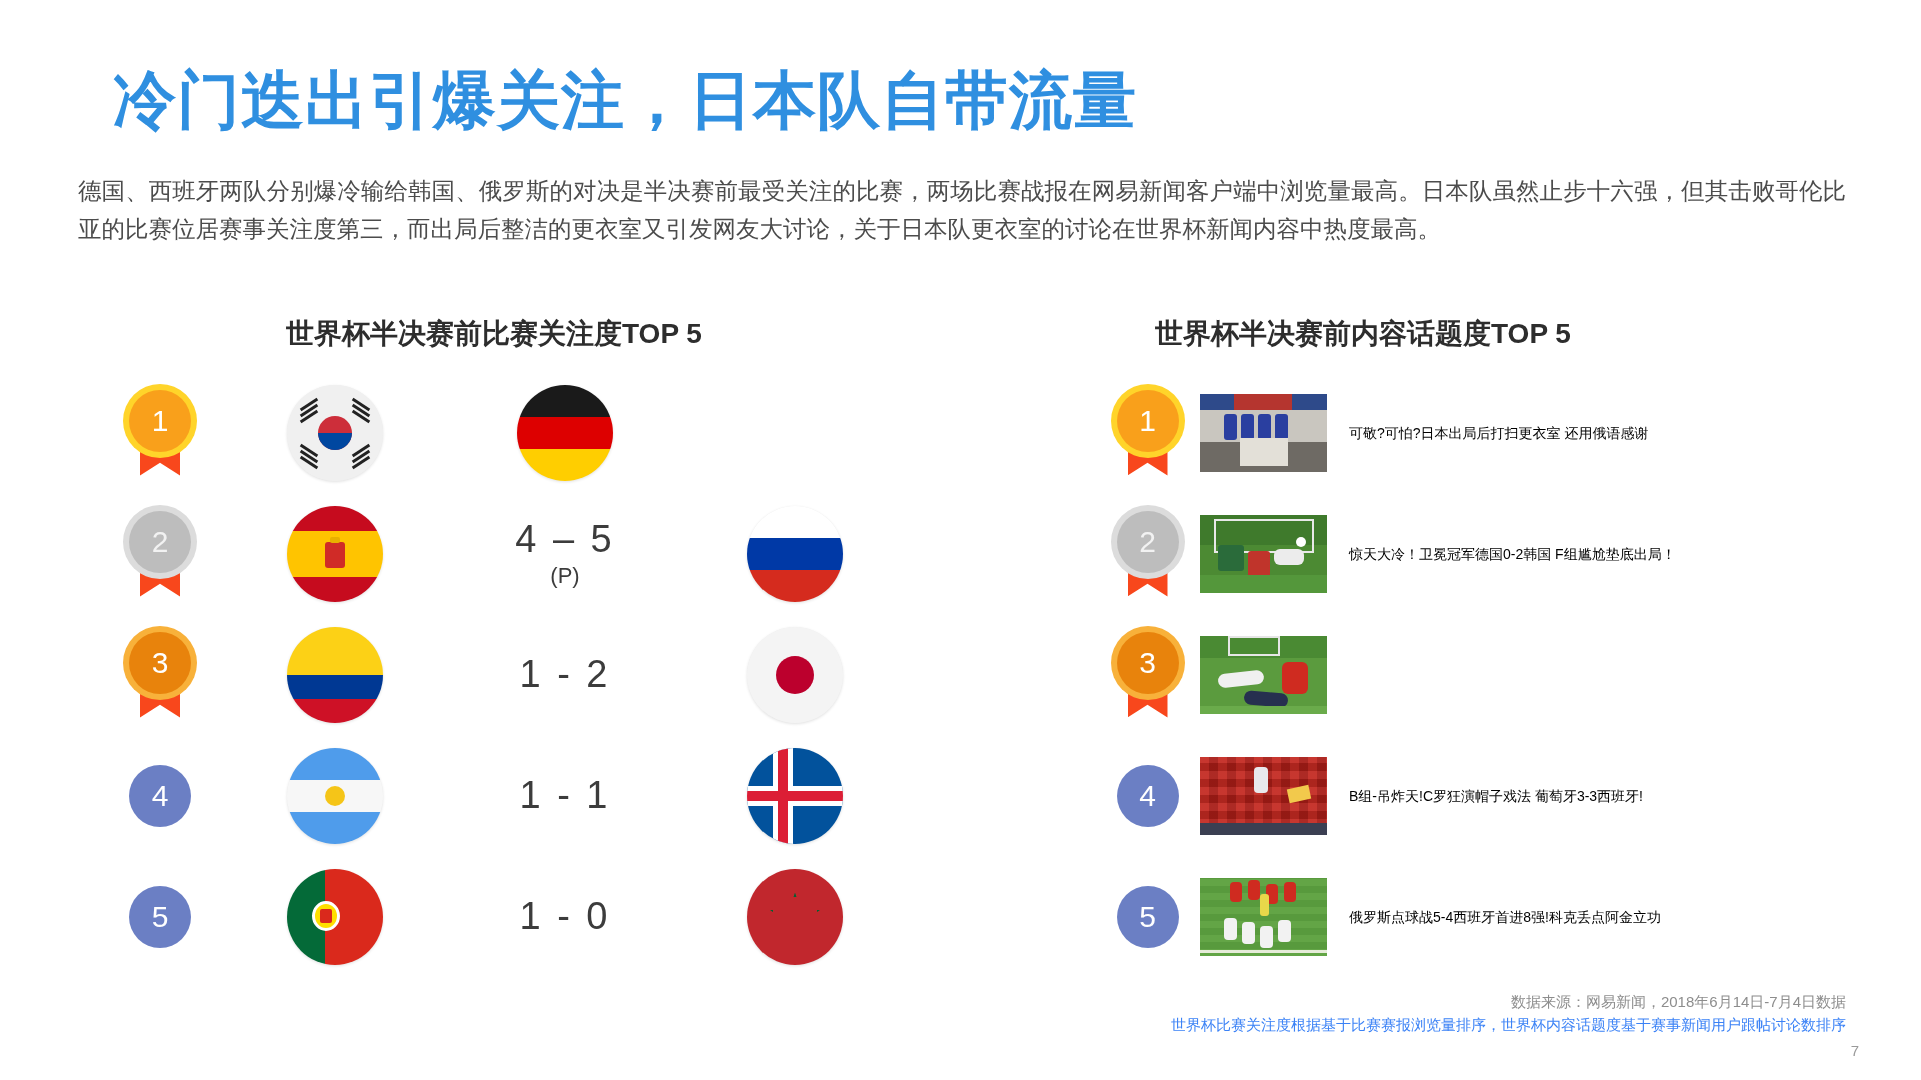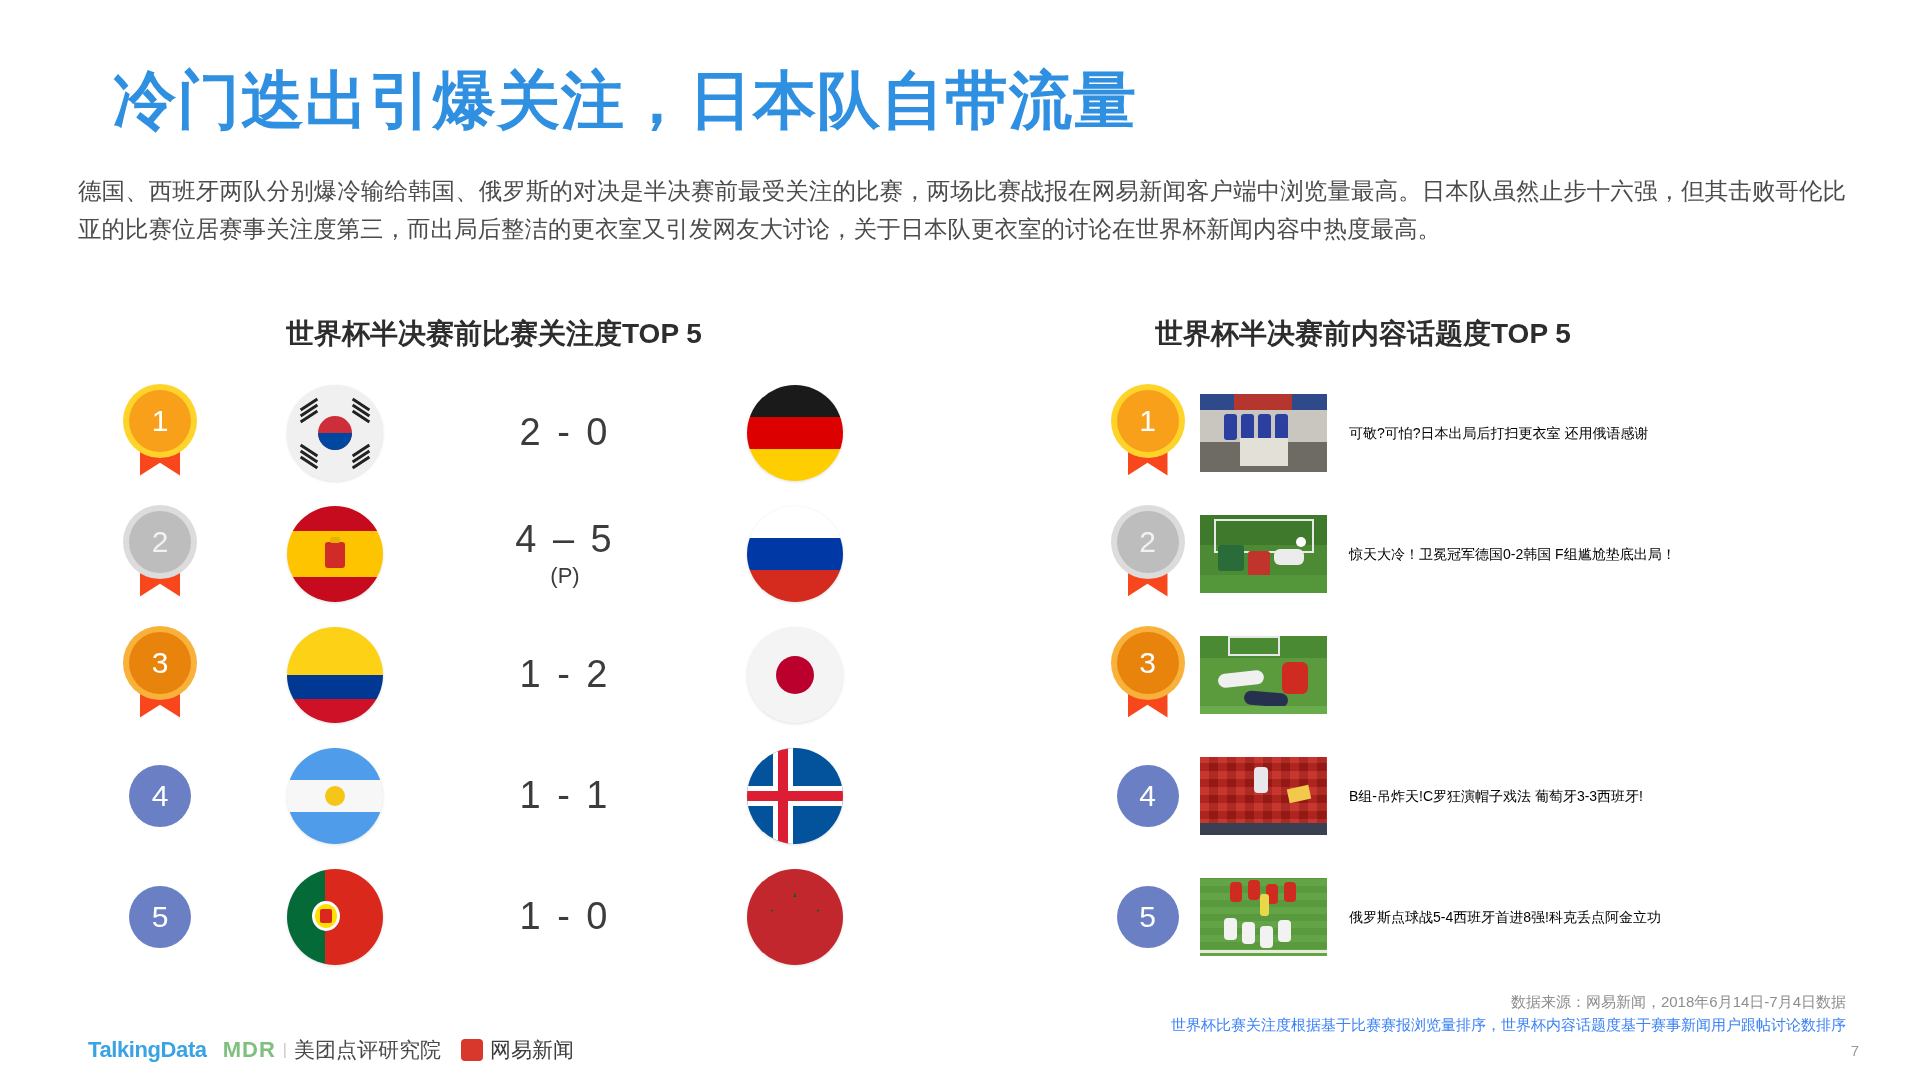--- a/index.html
+++ b/index.html
@@ -153,23 +153,20 @@
           <i style="left:64px;top:24px;width:20px;height:3px;background:#222;transform:rotate(33deg)"></i>
           <i style="left:64px;top:30px;width:20px;height:3px;background:#222;transform:rotate(33deg)"></i>
           <i style="left:12px;top:64px;width:20px;height:3px;background:#222;transform:rotate(33deg)"></i>
           <i style="left:12px;top:70px;width:20px;height:3px;background:#222;transform:rotate(33deg)"></i>
           <i style="left:12px;top:76px;width:20px;height:3px;background:#222;transform:rotate(33deg)"></i>
           <i style="left:64px;top:64px;width:20px;height:3px;background:#222;transform:rotate(-33deg)"></i>
           <i style="left:64px;top:70px;width:20px;height:3px;background:#222;transform:rotate(-33deg)"></i>
           <i style="left:64px;top:76px;width:20px;height:3px;background:#222;transform:rotate(-33deg)"></i>
         </div>
       </div>
-      <div class="score-cell">
-        <div class="score">2 - 0</div>
-      </div>
       <div class="flag-cell">
         <div class="flag">
           <i style="left:0;top:0;width:96px;height:32px;background:#1a1a1a"></i>
           <i style="left:0;top:32px;width:96px;height:32px;background:#dd0000"></i>
           <i style="left:0;top:64px;width:96px;height:32px;background:#ffce00"></i>
         </div>
       </div>
     </div>
 
     <div class="match-row">
@@ -373,24 +370,14 @@
       </div>
       <div class="news-text">俄罗斯点球战5-4西班牙首进8强!科克丢点阿金立功</div>
     </div>
 
   </div>
 
   <div class="source1">数据来源：网易新闻，2018年6月14日-7月4日数据</div>
   <div class="source2">世界杯比赛关注度根据基于比赛赛报浏览量排序，世界杯内容话题度基于赛事新闻用户跟帖讨论数排序</div>
   <div class="pagenum">7</div>
 
-  <div class="logos">
-    <div class="logo-td">TalkingData</div>
-    <div class="logo-mdr">MDR</div>
-    <div class="logo-div">|</div>
-    <div class="logo-mt">美团点评研究院</div>
-    <div class="logo-ne">
-      <div class="logo-ne-ico"></div>
-      <div class="logo-ne-txt">网易新闻</div>
-    </div>
-  </div>
 
 </div>
 
 </body></html>

